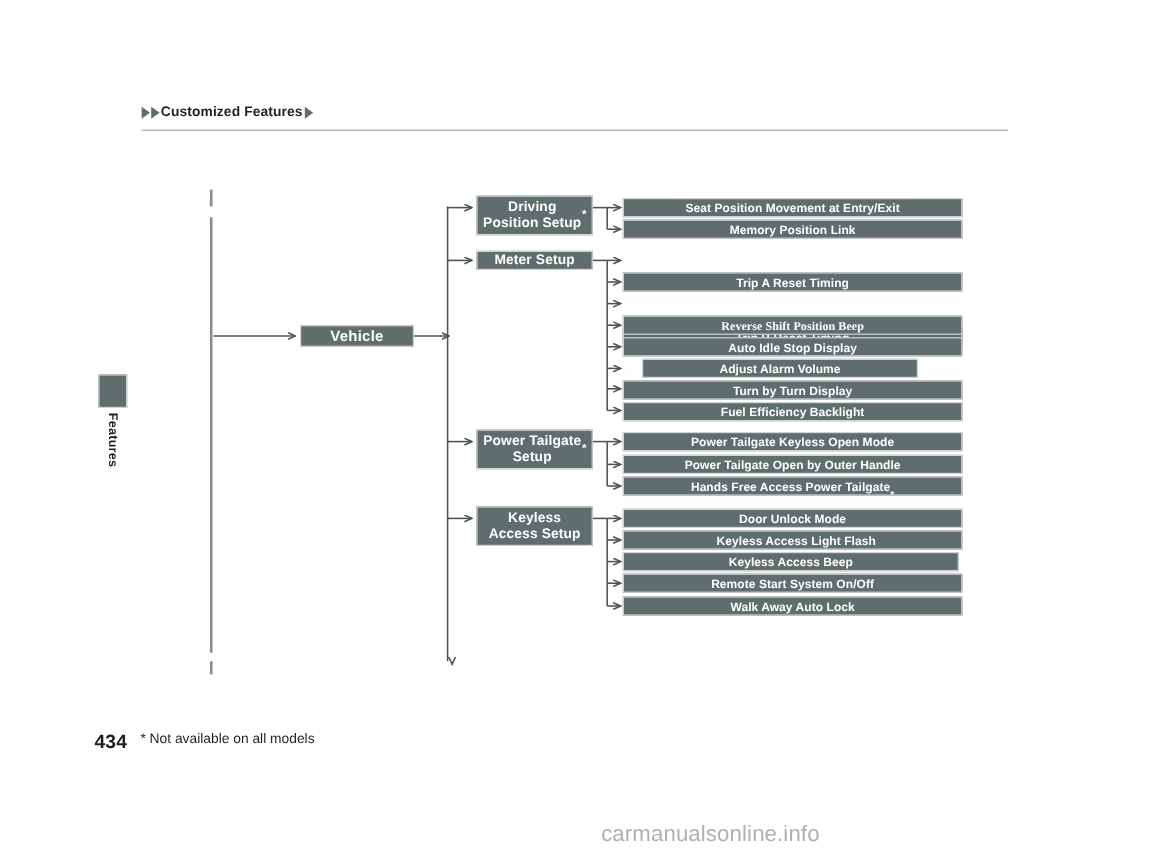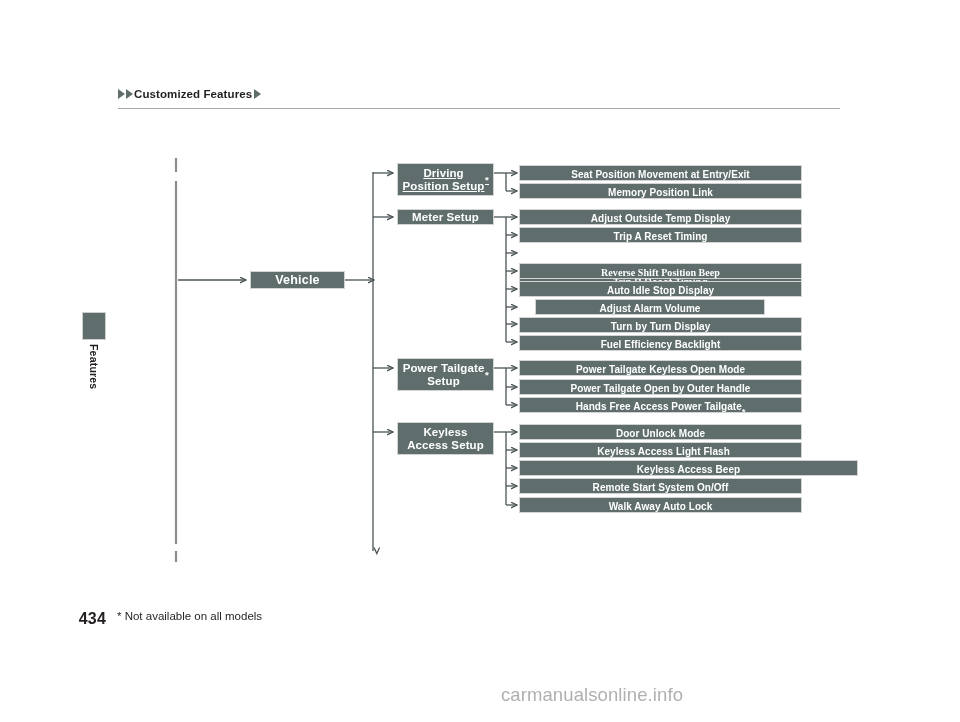--- a/index.html
+++ b/index.html
@@ -234,36 +234,33 @@
       <line x1="506" y1="468" x2="517" y2="468" marker-end="url(#ah)"></line>
       <line x1="506" y1="486" x2="517" y2="486" marker-end="url(#ah)"></line>
       <line x1="506" y1="505" x2="517" y2="505" marker-end="url(#ah)"></line>
     </g>
   </svg>
 
   <div class="node node-root" style="left:250px; top:271px; width:95px; height:18px;">
     <span>Vehicle</span>
   </div>
 
-  <div class="node node-cat" style="left:397px; top:163px; width:97px; height:33px;text-decoration:underline;">
+  <div class="node node-cat" style="left:397px; top:163px; width:97px; height:33px;">
     <span>Driving Position Setup</span>
       <sup>*</sup>
   </div>
   <div class="node node-leaf" style="left:519px; top:165px; width:283px; height:16px;">
     <span>Seat Position Movement at Entry/Exit</span>
   </div>
   <div class="node node-leaf" style="left:519px; top:183px; width:283px; height:16px;">
     <span>Memory Position Link</span>
   </div>
 
   <div class="node node-cat" style="left:397px; top:209px; width:97px; height:16px;">
     <span>Meter Setup</span>
-  </div>
-  <div class="node node-leaf" style="left:519px; top:209px; width:283px; height:16px;">
-    <span>Adjust Outside Temp Display</span>
   </div>
   <div class="node node-leaf" style="left:519px; top:227px; width:283px; height:16px;">
     <span>Trip A Reset Timing</span>
   </div>
   <div class="node node-leaf" style="left:519px; top:245px; width:283px; height:16px;margin-top:28px;">
     <span>Trip B Reset Timing</span>
   </div>
   <div class="node node-leaf" style="left:519px; top:263px; width:283px; height:16px;font-family:Liberation Serif, serif;">
     <span>Reverse Shift Position Beep</span>
   </div>
@@ -297,21 +294,21 @@
 
   <div class="node node-cat" style="left:397px; top:422px; width:97px; height:33px;">
     <span>Keyless Access Setup</span>
   </div>
   <div class="node node-leaf" style="left:519px; top:424px; width:283px; height:16px;">
     <span>Door Unlock Mode</span>
   </div>
   <div class="node node-leaf" style="left:519px; top:442px; width:283px; height:16px;padding-left:12px;">
     <span>Keyless Access Light Flash</span>
   </div>
-  <div class="node node-leaf" style="left:519px; top:460px; width:339px; height:16px;">
+  <div class="node node-leaf" style="left:519px; top:460px; width:280px; height:16px;">
     <span>Keyless Access Beep</span>
   </div>
   <div class="node node-leaf" style="left:519px; top:478px; width:283px; height:16px;">
     <span>Remote Start System On/Off</span>
   </div>
   <div class="node node-leaf" style="left:519px; top:497px; width:283px; height:16px;">
     <span>Walk Away Auto Lock</span>
   </div>
 
 </div>

